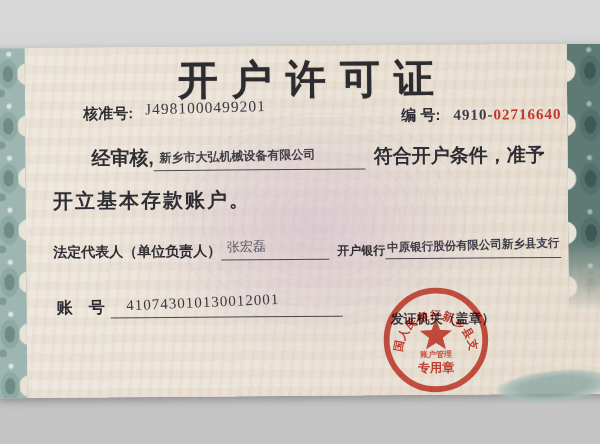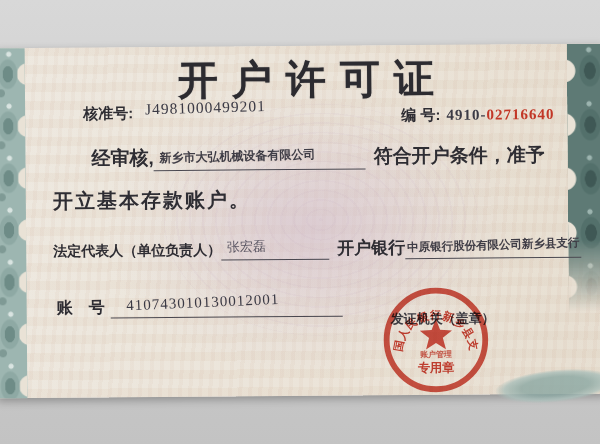--- a/index.html
+++ b/index.html
@@ -60,39 +60,39 @@
     color:#2c2b30;text-shadow:0 0 1px rgba(44,43,48,0.6);
   }
   .lbl{font-weight:700;}
   .mono-val{
     font-family:"Liberation Serif","DejaVu Serif",serif;
     color:#3b3a45;letter-spacing:1px;
   }
   .row-approval{top:57px;left:88px;font-size:15px;}
   .row-approval .mono-val{display:inline-block;margin-left:12px;position:relative;top:-5px;transform:rotate(-1.2deg);font-size:15.5px;}
   .row-serial{top:61px;left:406px;font-size:15px;}
-  .row-serial .mono-val{margin-left:6px;font-weight:600;}
+  .row-serial .mono-val{margin-left:13px;font-weight:600;}
   .serial-red{color:#c23727;font-weight:700;letter-spacing:1px;font-family:Liberation Serif, serif;}
   .row-review{top:98px;left:96px;font-size:19px;font-weight:700;}
   .blank{
     display:inline-block;position:relative;vertical-align:bottom;
     border-bottom:1.4px solid #4a4850;height:25px;
   }
   .blank .fill{
     position:absolute;bottom:3px;left:6px;font-weight:600;color:#3f3d46;
     transform:rotate(-1deg);transform-origin:left bottom;white-space:nowrap;
   }
   .b-company{width:212px;}
   .b-company .fill{font-size:12px;}
   .rv-suffix{margin-left:8px;}
   .row-review2{top:140px;left:57px;font-size:20px;font-weight:700;letter-spacing:2px;}
   .row-parties{top:190px;left:57px;font-size:14px;font-weight:700;}
   .b-name{width:108px;height:23px;}
   .b-name .fill{font-size:13px;color:#5a5663;font-weight:500;transform:rotate(-1.5deg);}
-  .bank-lbl{font-size:17px;margin-left:8px;}
+  .bank-lbl{font-size:12px;margin-left:8px;}
   .b-bank{width:176px;height:23px;}
   .b-bank .fill{font-size:11.5px;left:2px;transform:rotate(-1.2deg);}
   .row-account{top:246px;left:60px;font-size:16px;font-weight:700;}
   .b-acct{width:232px;height:24px;margin-left:6px;}
   .b-acct .fill{font-family:"Liberation Serif","DejaVu Serif",serif;font-size:15px;letter-spacing:1px;left:16px;color:#3b3a45;font-weight:500;transform:rotate(-2deg);}
   .issuer{top:264px;left:394px;font-size:13px;font-weight:700;color:#3a3940;line-height:1.5;}
   .date-line{margin-top:4px;letter-spacing:2px;}
   .date-num{font-family:"Liberation Serif","DejaVu Serif",serif;position:relative;top:-3px;letter-spacing:0;margin:0 2px;}
   
   .seal{position:absolute;left:386px;top:242px;width:106px;height:106px;opacity:0.92;mix-blend-mode:multiply;}

